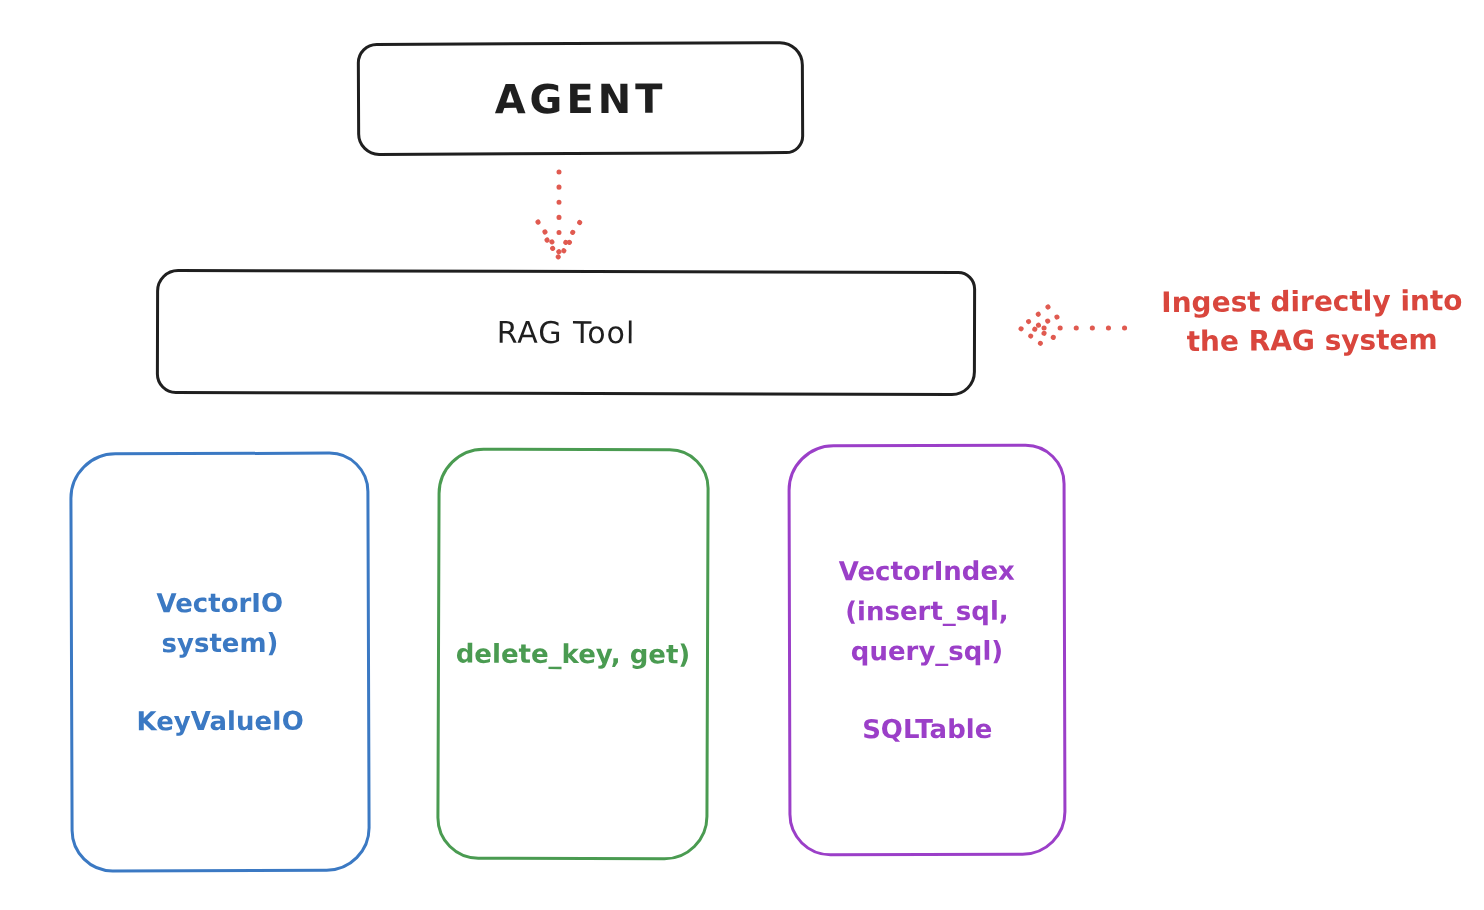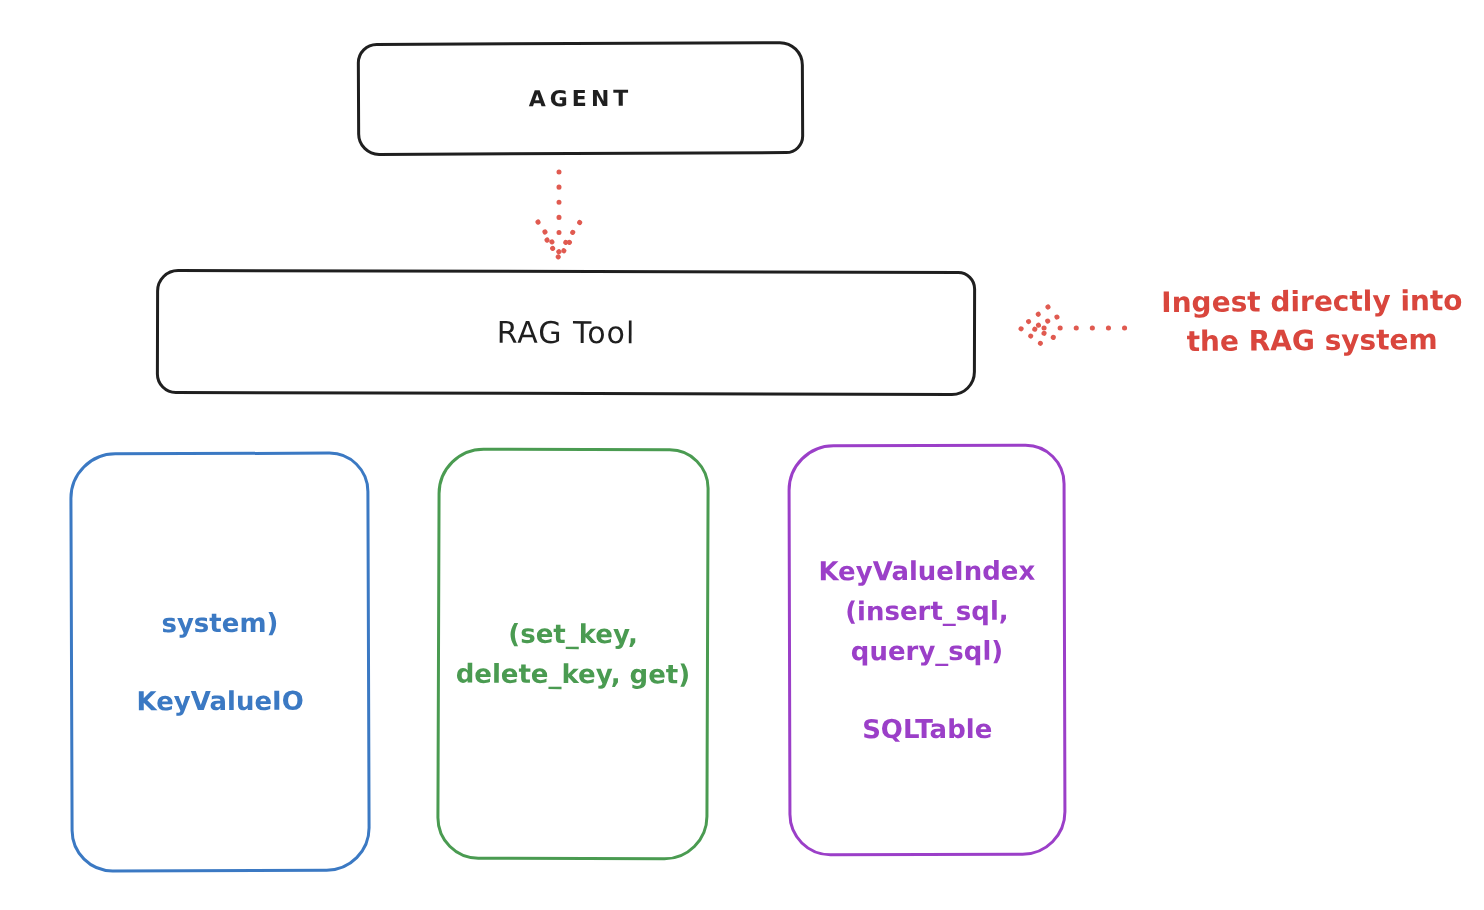--- a/index.html
+++ b/index.html
@@ -26,21 +26,21 @@
   .ink-box {
     border: 3.5px solid #1f1f1f;
     border-radius: 20px 24px 18px 22px;
     color: #1f1f1f;
   }
   #agent-box {
     left: 357px; top: 42px; width: 447px; height: 113px;
     transform: rotate(-0.25deg);
   }
   #agent-box .label {
-    font-size: 22px;
+    font-size: 40px;
     font-weight: bold;
     letter-spacing: 4px;
   }
   #rag-box {
     left: 156px; top: 270px; width: 820px; height: 125px;
     border-radius: 22px 18px 24px 20px;
     transform: rotate(0.15deg);
   }
   #rag-box .label {
     font-size: 30px;
@@ -125,34 +125,34 @@
     <path class="dotline" d="M1057,317 L1032,328 L1057,339" stroke-dasharray="0.1 10"></path>
   </svg>
 
   <div id="annotation">
     <div>Ingest directly into</div>
     <div>the RAG system</div>
   </div>
 
   <div class="box io-box" id="vector-box">
     <div>
+      <div>VectorIO</div>
       <div>system)</div>
     </div>
     <div class="index-label">KeyValueIO</div>
   </div>
 
   <div class="box io-box" id="keyvalue-box">
     <div>
-      <div>(set_key,</div>
       <div>delete_key, get)</div>
     </div>
   </div>
 
   <div class="box io-box" id="relational-box">
     <div>
-      <div>KeyValueIndex</div>
+      <div>VectorIndex</div>
       <div>(insert_sql,</div>
       <div>query_sql)</div>
     </div>
     <div class="index-label">SQLTable</div>
   </div>
 
 </div>
 
 </body></html>

